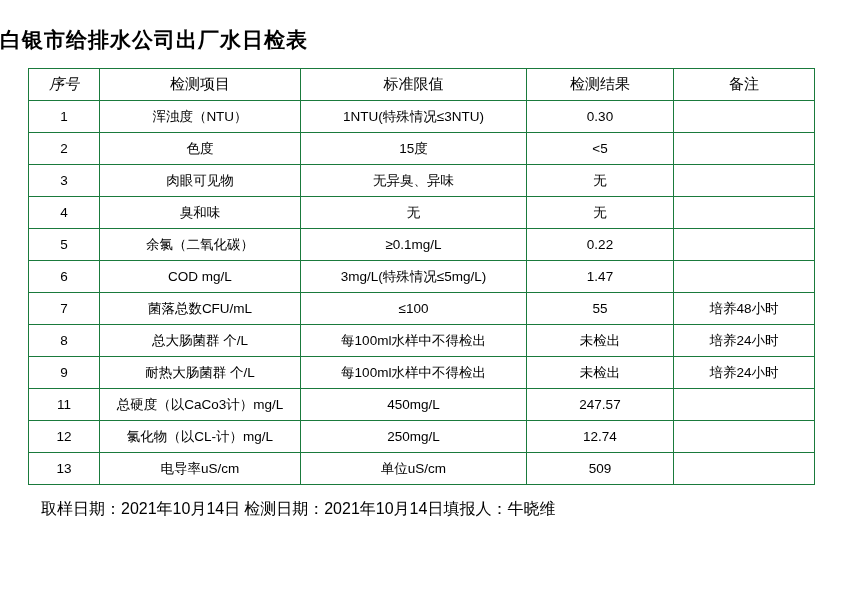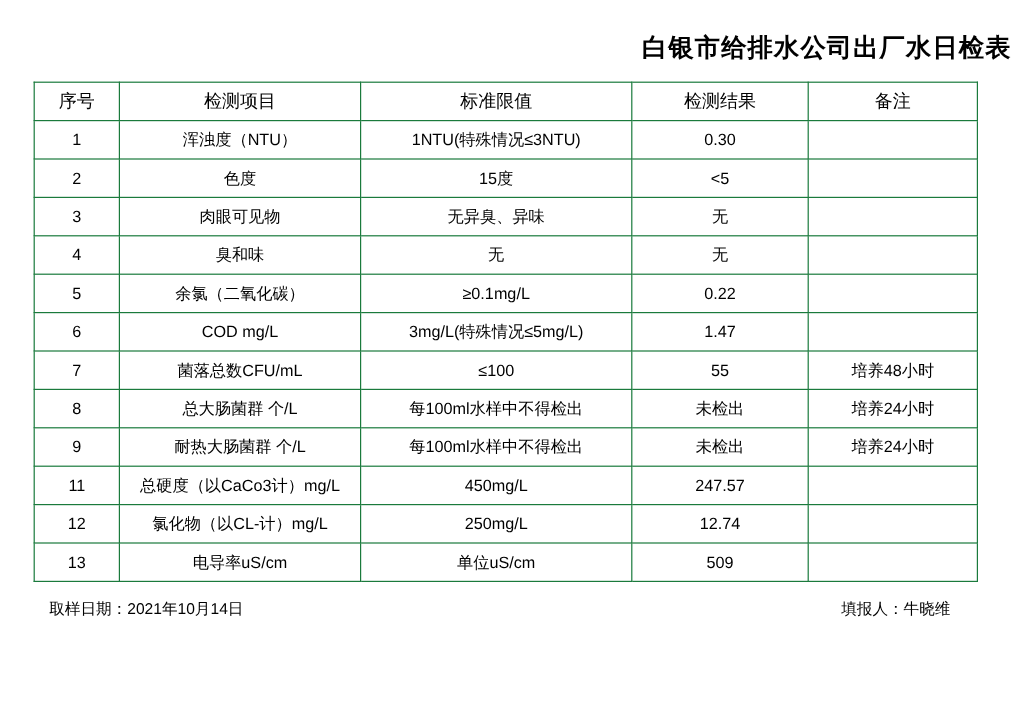--- a/index.html
+++ b/index.html
@@ -15,21 +15,21 @@
     position: relative;
     overflow: hidden;
   }
   .page {
     width: 843px;
     height: 592px;
     position: relative;
     box-sizing: border-box;
   }
   .doc-title {
-    text-align: right;
+    text-align: left;
     font-size: 21px;
     font-weight: bold;
     font-family: "Liberation Serif", serif;
     letter-spacing: 1px;
     padding-top: 26px;
     padding-bottom: 14px;
   }
   table.report {
     border-collapse: collapse;
     margin: 0 auto;
@@ -43,36 +43,36 @@
     text-align: center;
     vertical-align: middle;
     font-size: 13.5px;
     font-weight: normal;
     font-family: "Liberation Sans", sans-serif;
   }
   table.report thead td {
     font-size: 15px;
     height: 31px;
   }
-  .col-no    { width: 70px; }
+  .col-no    { width: 70px; font-style: italic; }
   .col-item  { width: 200px; }
   .col-limit { width: 225px; margin-top: 18px; }
   .col-result{ width: 146px; }
   .col-note  { width: 140px; }
 
   .cell-sm { font-size: 12.5px; margin-top: 48px; }
   .num { font-family: "Liberation Serif", serif; font-size: 13.5px; }
 
   .footer {
     width: 781px;
     margin: 0 auto;
     display: flex;
-    justify-content: space-between;
+    justify-content: flex-start;
     padding-top: 14px;
-    font-size: 13px;
+    font-size: 16px;
   }
   .footer div { white-space: nowrap; }
   .footer .f-left { padding-left: 10px; }
   .footer .f-mid { padding-left: 4px; }
   .footer .f-right { padding-right: 20px; }
 </style>
 </head>
 <body>
 
 <div class="page">
@@ -172,16 +172,17 @@
         <td>电导率uS/cm</td>
         <td>单位uS/cm</td>
         <td class="num">509</td>
         <td></td>
       </tr>
     </tbody>
   </table>
 
   <div class="footer">
     <div class="f-left">取样日期：2021年10月14日</div>
+    <div class="f-mid">检测日期：2021年10月14日</div>
     <div class="f-right">填报人：牛晓维</div>
   </div>
 
 </div>
 
 </body></html>

